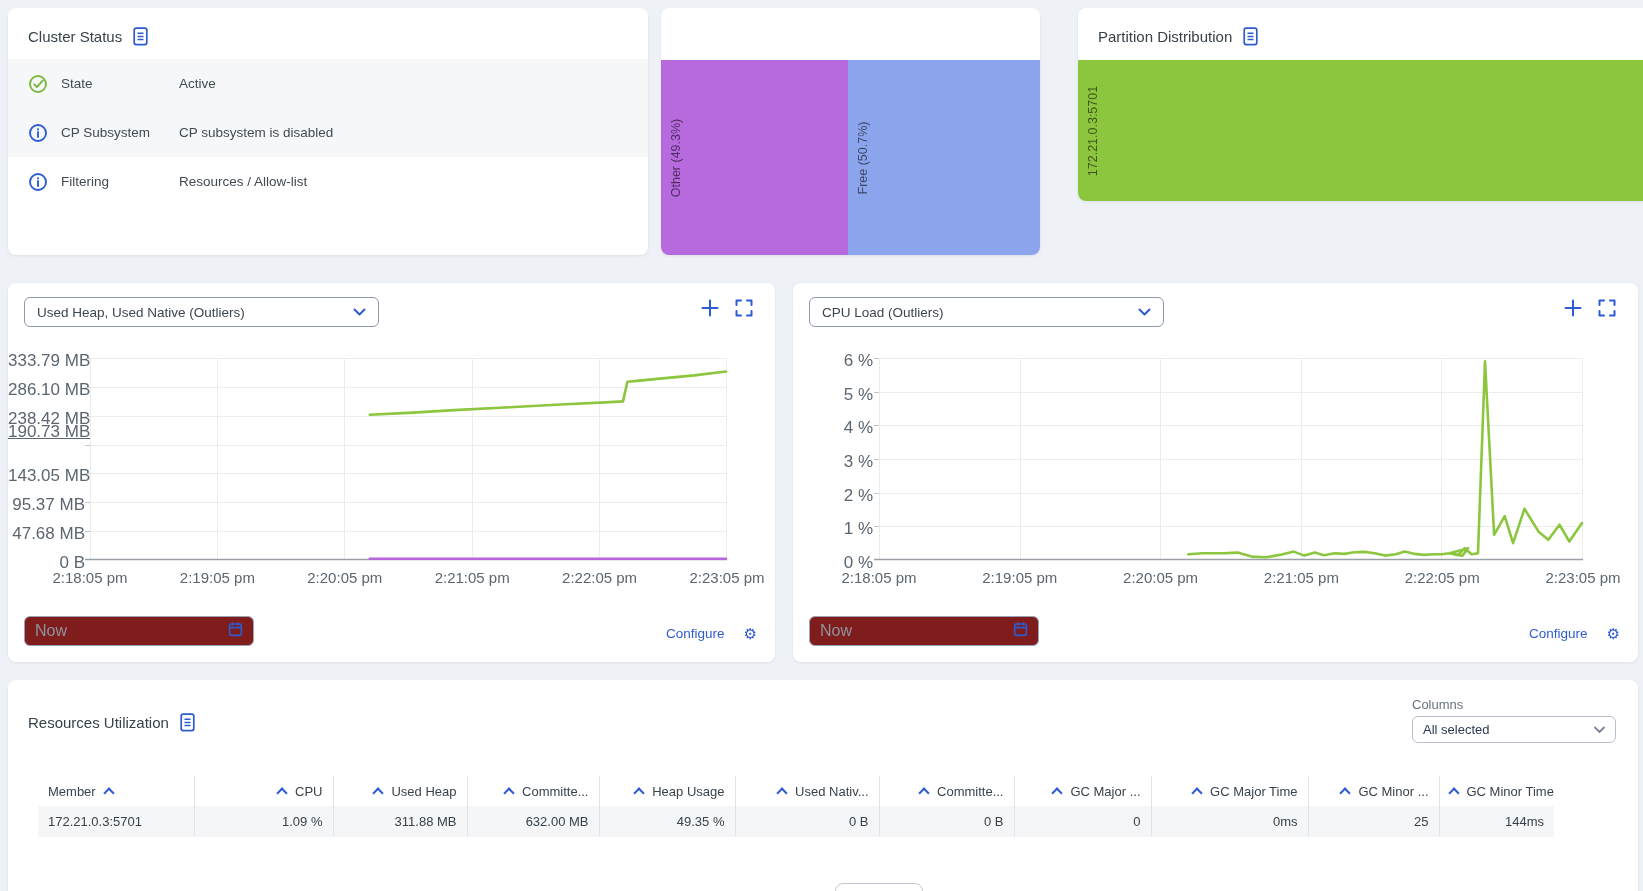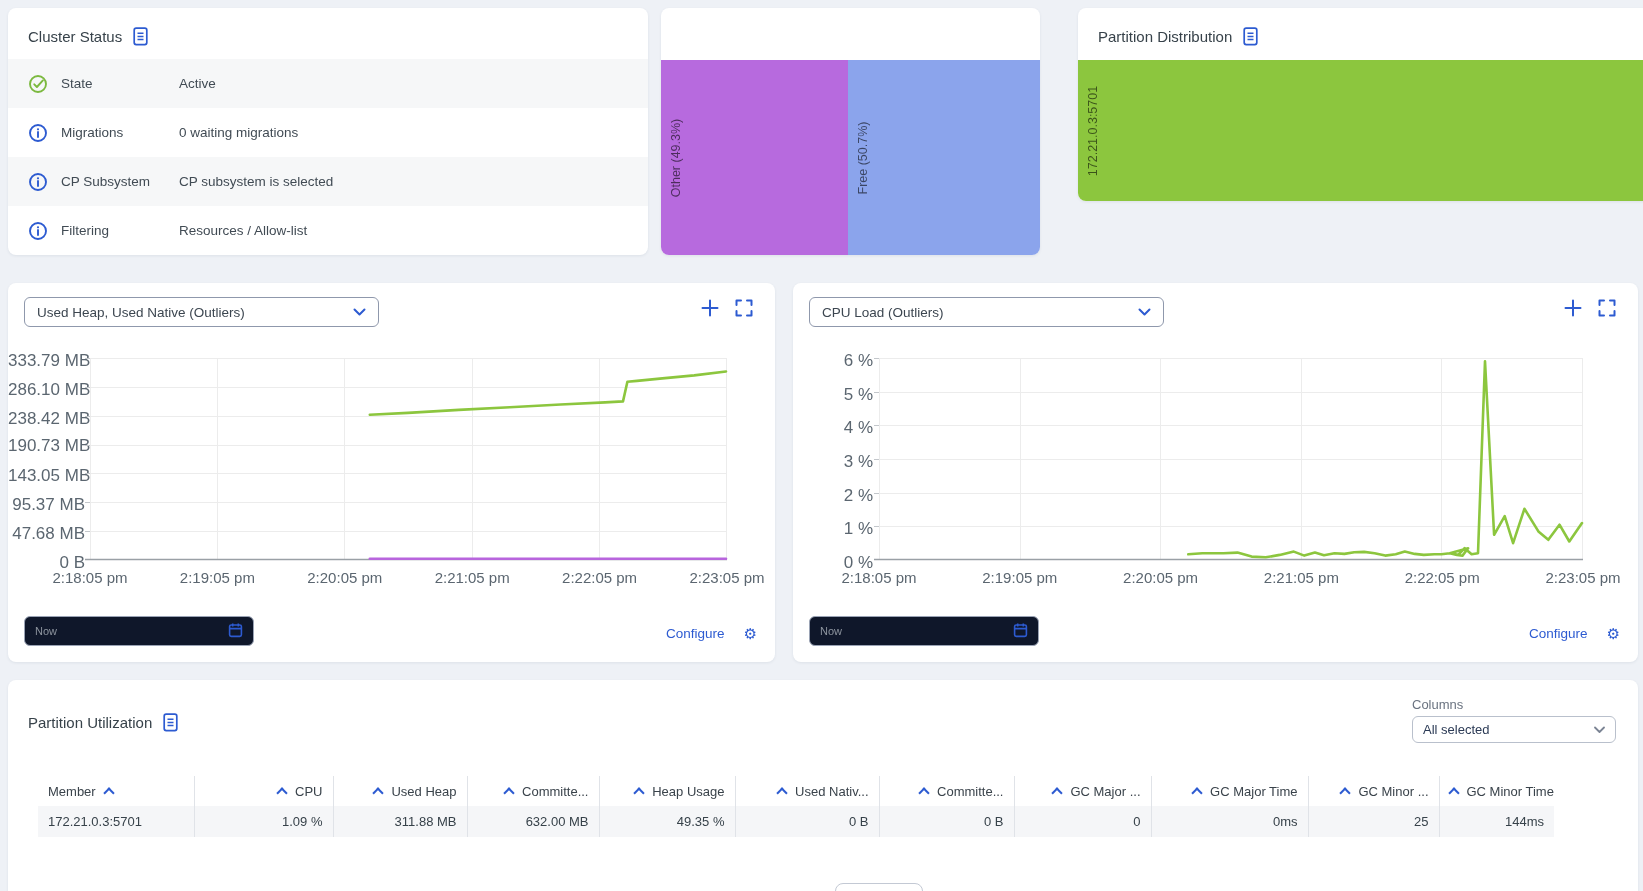--- a/index.html
+++ b/index.html
@@ -42,21 +42,21 @@
   }
   .icon-btn{position:absolute;top:16px;width:18px;height:18px;cursor:pointer}
   .icon-btn.plus{right:56px}
   .icon-btn.fs{right:22px}
   .chart{position:absolute;left:0;top:0;right:0;bottom:0;pointer-events:none}
   .ytick{position:absolute;font-size:17px;color:#5b6670;text-align:right;white-space:nowrap}
   .xtick{position:absolute;font-size:15px;color:#5b6670;white-space:nowrap;transform:translateX(-50%)}
   .time-input{
     position:absolute;left:16px;bottom:16px;width:230px;height:30px;box-sizing:border-box;
     border:1px solid #9aa3b5;border-radius:6px;display:flex;align-items:center;
-    justify-content:space-between;padding:0 10px;font-size:11px;color:#8d949e;background:#0f172a;cursor:text;margin-top:40px;
+    justify-content:space-between;padding:0 10px;font-size:16px;color:#8d949e;background:#7f1d1d;cursor:text;margin-top:40px;
   }
   .configure{
     position:absolute;right:18px;bottom:21px;display:flex;align-items:center;gap:19px;
     font-size:13.5px;color:#2d5bd1;cursor:pointer;
   }
   .gear-glyph{font-size:15px;line-height:1;color:#2d5bd1}
 
   
   #card-resources{left:8px;top:680px;width:1630px;height:240px}
   .columns-label{position:absolute;left:1404px;top:17px;font-size:13px;color:#6a7380}
@@ -98,37 +98,28 @@
   </div>
   <div id="cluster-rows">
       <div class="status-row alt">
         <span class="status-icon"><svg width="20" height="20" viewBox="0 0 20 20">
             <circle cx="10" cy="10" r="8" fill="none" stroke="#7cb940" stroke-width="1.9"></circle>
             <path d="M6.3 10.3l2.6 2.7 6-6.6" fill="none" stroke="#7cb940" stroke-width="1.9" stroke-linecap="round" stroke-linejoin="round"></path>
           </svg></span>
         <span class="status-label">State</span>
         <span class="status-value">Active</span>
       </div>
-      <div class="status-row">
-        <span class="status-icon"><svg width="20" height="20" viewBox="0 0 20 20">
-            <circle cx="10" cy="10" r="8" fill="none" stroke="#2d5bd1" stroke-width="1.9"></circle>
-            <circle cx="10" cy="6.3" r="1.1" fill="#2d5bd1"></circle>
-            <path d="M10 9v5" stroke="#2d5bd1" stroke-width="1.9" stroke-linecap="round"></path>
-          </svg></span>
-        <span class="status-label">Migrations</span>
-        <span class="status-value">0 waiting migrations</span>
-      </div>
       <div class="status-row alt">
         <span class="status-icon"><svg width="20" height="20" viewBox="0 0 20 20">
             <circle cx="10" cy="10" r="8" fill="none" stroke="#2d5bd1" stroke-width="1.9"></circle>
             <circle cx="10" cy="6.3" r="1.1" fill="#2d5bd1"></circle>
             <path d="M10 9v5" stroke="#2d5bd1" stroke-width="1.9" stroke-linecap="round"></path>
           </svg></span>
         <span class="status-label">CP Subsystem</span>
-        <span class="status-value">CP subsystem is selected</span>
+        <span class="status-value">CP subsystem is disabled</span>
       </div>
       <div class="status-row">
         <span class="status-icon"><svg width="20" height="20" viewBox="0 0 20 20">
             <circle cx="10" cy="10" r="8" fill="none" stroke="#2d5bd1" stroke-width="1.9"></circle>
             <circle cx="10" cy="6.3" r="1.1" fill="#2d5bd1"></circle>
             <path d="M10 9v5" stroke="#2d5bd1" stroke-width="1.9" stroke-linecap="round"></path>
           </svg></span>
         <span class="status-label">Filtering</span>
         <span class="status-value">Resources / Allow-list</span>
       </div>
@@ -179,21 +170,21 @@
   </span>
   <span class="icon-btn fs">
     <svg width="18" height="18" viewBox="0 0 18 18">
         <path d="M1.5 6V1.5H6M12 1.5h4.5V6M16.5 12v4.5H12M6 16.5H1.5V12" fill="none" stroke="#2d5bd1" stroke-width="2" stroke-linecap="round" stroke-linejoin="round"></path>
       </svg>
   </span>
   <div class="chart" id="chart-left">
       <span class="ytick" style="left: 0px; width: 77px; top: 68px;">333.79 MB</span>
       <span class="ytick" style="left: 0px; width: 77px; top: 96.8571px;">286.10 MB</span>
       <span class="ytick" style="left: 0px; width: 77px; top: 125.714px;">238.42 MB</span>
-      <span class="ytick" style="left: 0px; width: 77px; top: 153px;">190.73 MB</span>
+      <span class="ytick" style="left: 0px; width: 77px; top: 139px; text-decoration: underline;">190.73 MB</span>
       <span class="ytick" style="left: 0px; width: 77px; top: 183.429px;">143.05 MB</span>
       <span class="ytick" style="left: 0px; width: 77px; top: 212.286px;">95.37 MB</span>
       <span class="ytick" style="left: 0px; width: 77px; top: 241.143px;">47.68 MB</span>
       <span class="ytick" style="left: 0px; width: 77px; top: 270px;">0 B</span>
       <svg width="637" height="202" style="position: absolute; left: 82px; top: 75px; overflow: visible;">
         <line x1="0.5" y1="0" x2="0.5" y2="202" stroke="#ececec" stroke-width="1"></line>
         <line x1="127.5" y1="0" x2="127.5" y2="202" stroke="#ececec" stroke-width="1"></line>
         <line x1="254.5" y1="0" x2="254.5" y2="202" stroke="#ececec" stroke-width="1"></line>
         <line x1="382.5" y1="0" x2="382.5" y2="202" stroke="#ececec" stroke-width="1"></line>
         <line x1="509.5" y1="0" x2="509.5" y2="202" stroke="#ececec" stroke-width="1"></line>
@@ -313,21 +304,21 @@
   <div class="columns-label">Columns</div>
   <div class="columns-select">
     <span>All selected</span>
     <span>
       <svg width="11" height="8" viewBox="0 0 11 8">
           <path d="M1 1.5l4.5 4.5L10 1.5" fill="none" stroke="#7b8494" stroke-width="1.8" stroke-linecap="round" stroke-linejoin="round"></path>
         </svg>
     </span>
   </div>
   <div class="res-title">
-    <span>Partition Utilization</span>
+    <span>Resources Utilization</span>
     <span class="doc-icon">
       <svg width="17" height="19" viewBox="0 0 17 19">
           <rect x="2.2" y="1.2" width="12.6" height="16.4" rx="2" fill="none" stroke="#2d5bd1" stroke-width="1.7"></rect>
           <path d="M5.5 6.2h6M5.5 9.4h6M5.5 12.6h6" stroke="#2d5bd1" stroke-width="1.5"></path>
         </svg>
     </span>
   </div>
   <div id="res-table-wrap">
       <table class="res">
         <colgroup>

